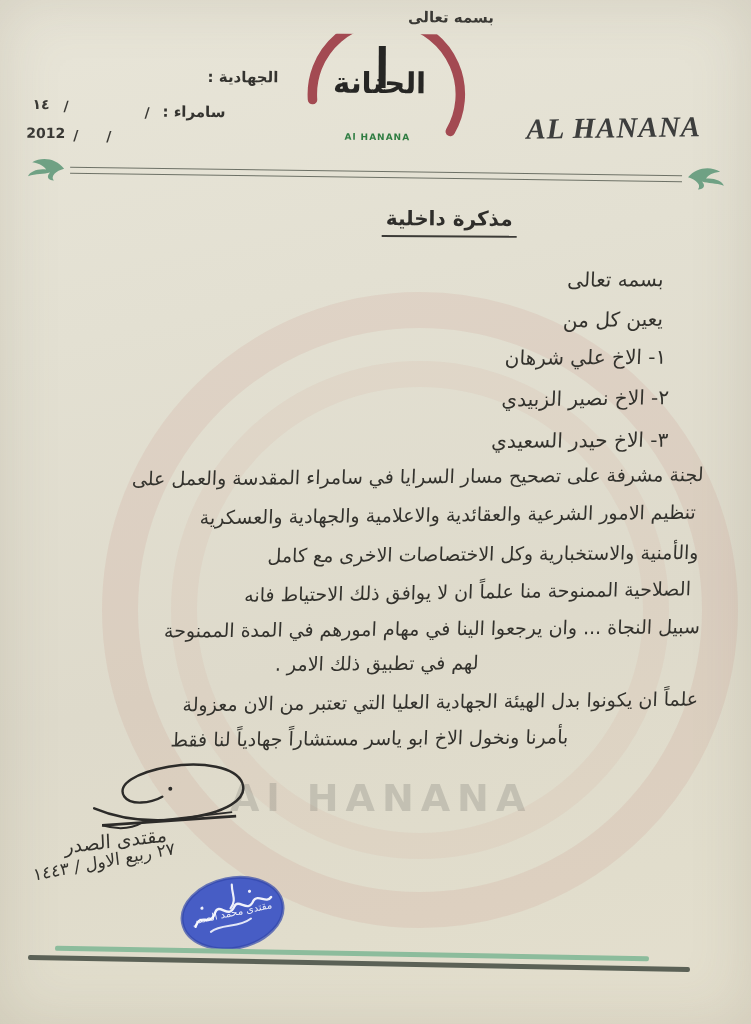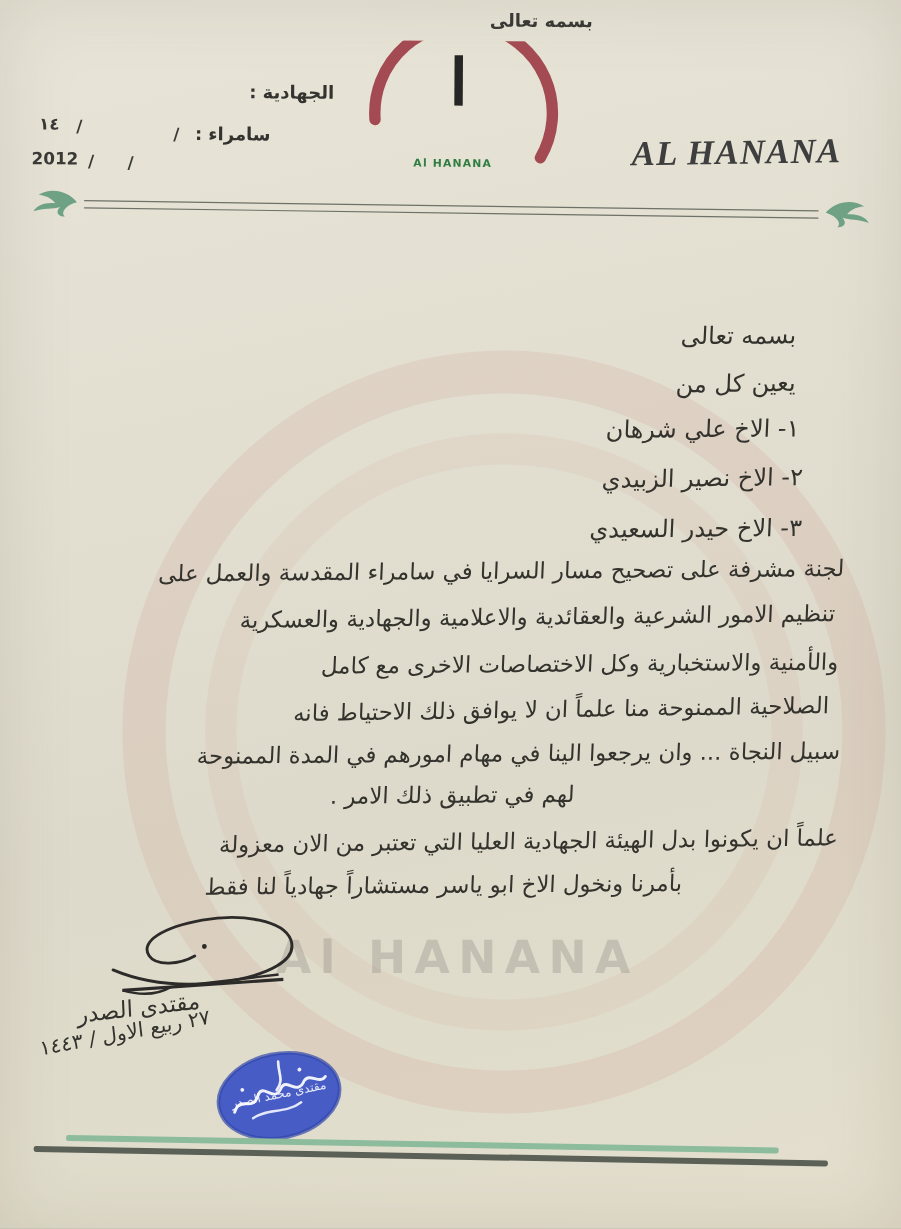--- a/index.html
+++ b/index.html
@@ -64,20 +64,21 @@
 
   <div class="sheet">
 
     <div class="abs bismillah">بسمه تعالى</div>
 
     <div class="abs logo">
       <svg viewBox="0 0 168 112">
         <path d="M 14,66 A 74,74 0 1 1 152,97" fill="none" stroke="#a34a52" stroke-width="9.5" stroke-linecap="round"></path>
         <rect x="80" y="12" width="7" height="42" fill="#262624"></rect>
       </svg>
+      <div class="logo-ar">الحنانة</div>
       <div class="logo-cap">Al HANANA</div>
     </div>
 
     <div class="abs label ar" style="left:205px;top:69px;">الجهادية :</div>
     <div class="abs label ar" style="left:160px;top:104px;">سامراء :</div>
     <div class="abs slash" style="left:142px;top:106px;">/</div>
     <div class="abs num" style="left:30px;top:98px;">١٤</div>
     <div class="abs slash" style="left:61px;top:100px;">/</div>
     <div class="abs num" style="left:24px;top:127px;">2012</div>
     <div class="abs slash" style="left:71px;top:129px;">/</div>
@@ -88,20 +89,21 @@
     <div class="abs rule-top">
       <svg width="40" height="26" viewBox="0 0 40 26">
         <path d="M38,12 C30,2 16,0 6,6 C14,7 18,10 20,13 C12,12 4,15 2,20 C10,17 18,18 24,16 C20,20 22,24 28,24 C24,20 30,14 38,12 Z" fill="#6fa184"></path>
       </svg>
       <div class="dline"></div>
       <svg width="40" height="26" viewBox="0 0 40 26" style="transform:scaleX(-1);">
         <path d="M38,12 C30,2 16,0 6,6 C14,7 18,10 20,13 C12,12 4,15 2,20 C10,17 18,18 24,16 C20,20 22,24 28,24 C24,20 30,14 38,12 Z" fill="#6fa184"></path>
       </svg>
     </div>
 
+    <div class="abs memo-title ar">مذكرة داخلية</div>
 
     <div class="abs hand big ar" style="right:89px;top:266px;">بسمه تعالى</div>
     <div class="abs hand big ar" style="right:89px;top:306px;transform:skewX(-3deg) rotate(-1.2deg);">يعين كل من</div>
 
     <div class="abs hand big ar" style="right:86px;top:344px;">١- الاخ علي شرهان</div>
     <div class="abs hand big ar" style="right:83px;top:385px;transform:skewX(-3deg) rotate(-1.1deg);">٢- الاخ نصير الزبيدي</div>
     <div class="abs hand big ar" style="right:83px;top:427px;">٣- الاخ حيدر السعيدي</div>
 
     <div class="abs hand ar" style="right:48px;top:465px;">لجنة مشرفة على تصحيح مسار السرايا في سامراء المقدسة والعمل على</div>
     <div class="abs hand ar" style="right:55px;top:503px;transform:skewX(-3deg) rotate(-1deg);">تنظيم الامور الشرعية والعقائدية والاعلامية والجهادية والعسكرية</div>

